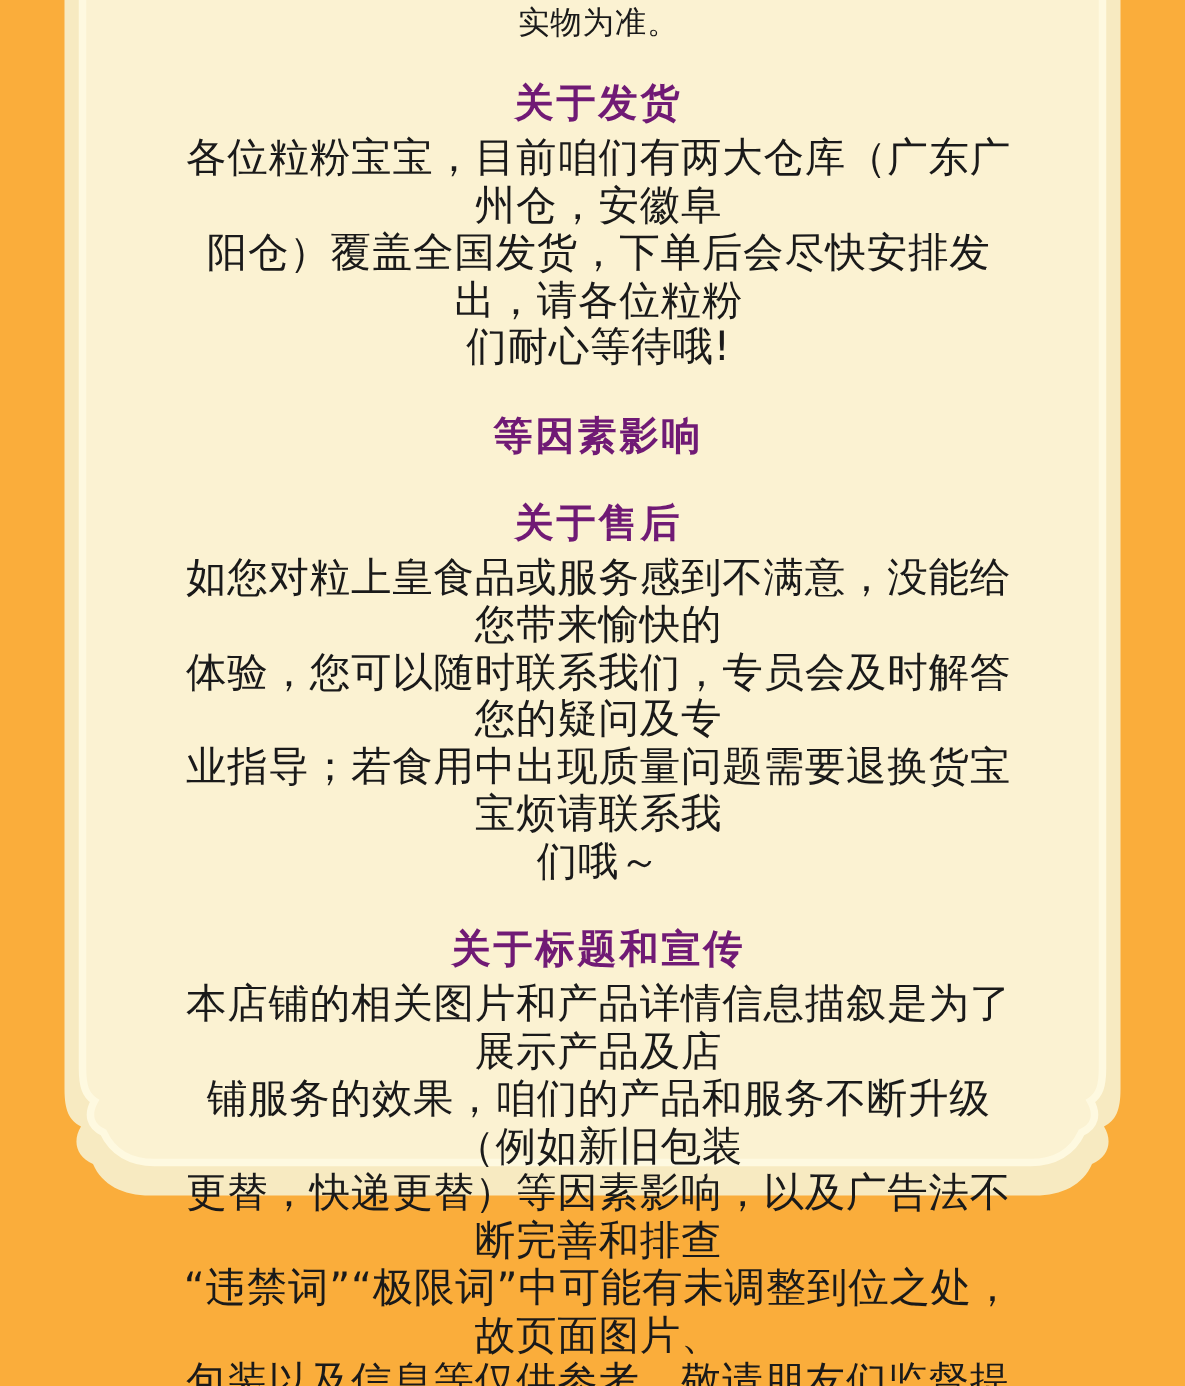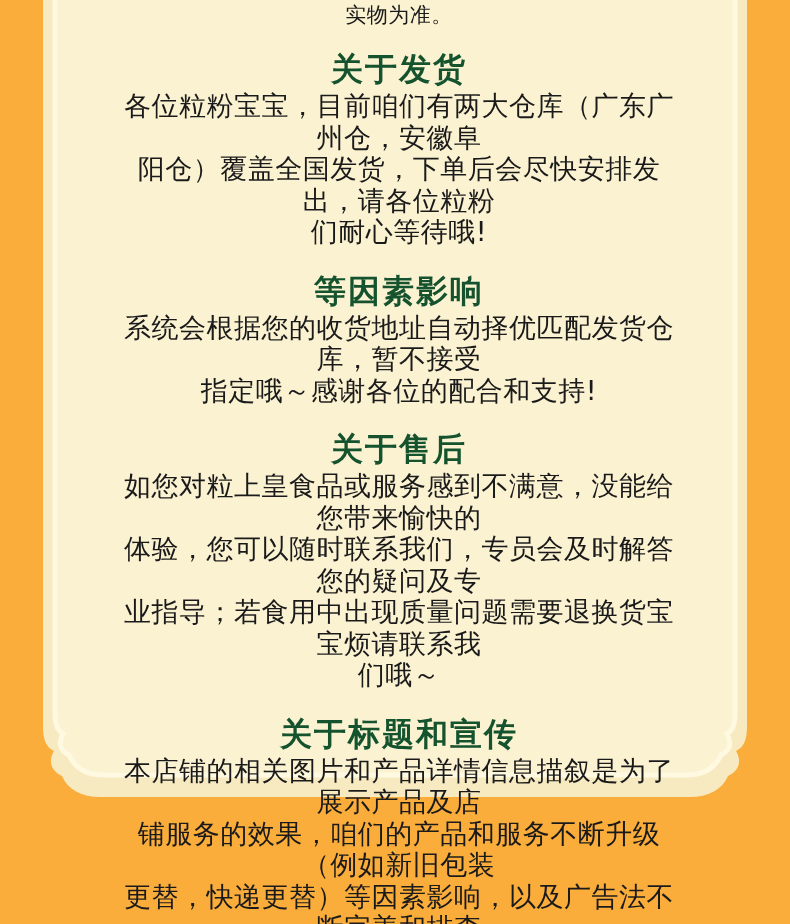--- a/index.html
+++ b/index.html
@@ -31,26 +31,26 @@
   }
 
   .tail-line {
     font-size: 21px;
     line-height: 31px;
     letter-spacing: 0.5px;
     white-space: pre-line;
   }
 
   .section-title {
-    font-size: 32px;
+    font-size: 26px;
     font-weight: 700;
     line-height: 30px;
     letter-spacing: 2px;
     margin: 28px 0 6px 0;
-    color: #14532d;
+    color: #701a75;
   }
   .section:first-of-type .section-title { margin-top: 23px; }
 
   .section-body {
     font-size: 27px;
     line-height: 31.5px;
     letter-spacing: 0.5px;
     white-space: pre-line;
   }
 </style>
@@ -86,22 +86,20 @@
 
     <div class="section">
       <h2 class="section-title">关于发货</h2>
       <p class="section-body">各位粒粉宝宝，目前咱们有两大仓库（广东广州仓，安徽阜
 阳仓）覆盖全国发货，下单后会尽快安排发出，请各位粒粉
 们耐心等待哦!</p>
     </div>
 
     <div class="section">
       <h2 class="section-title">等因素影响</h2>
-      <p class="section-body">系统会根据您的收货地址自动择优匹配发货仓库，暂不接受
-指定哦～感谢各位的配合和支持!</p>
     </div>
 
     <div class="section">
       <h2 class="section-title">关于售后</h2>
       <p class="section-body">如您对粒上皇食品或服务感到不满意，没能给您带来愉快的
 体验，您可以随时联系我们，专员会及时解答您的疑问及专
 业指导；若食用中出现质量问题需要退换货宝宝烦请联系我
 们哦～</p>
     </div>
 

